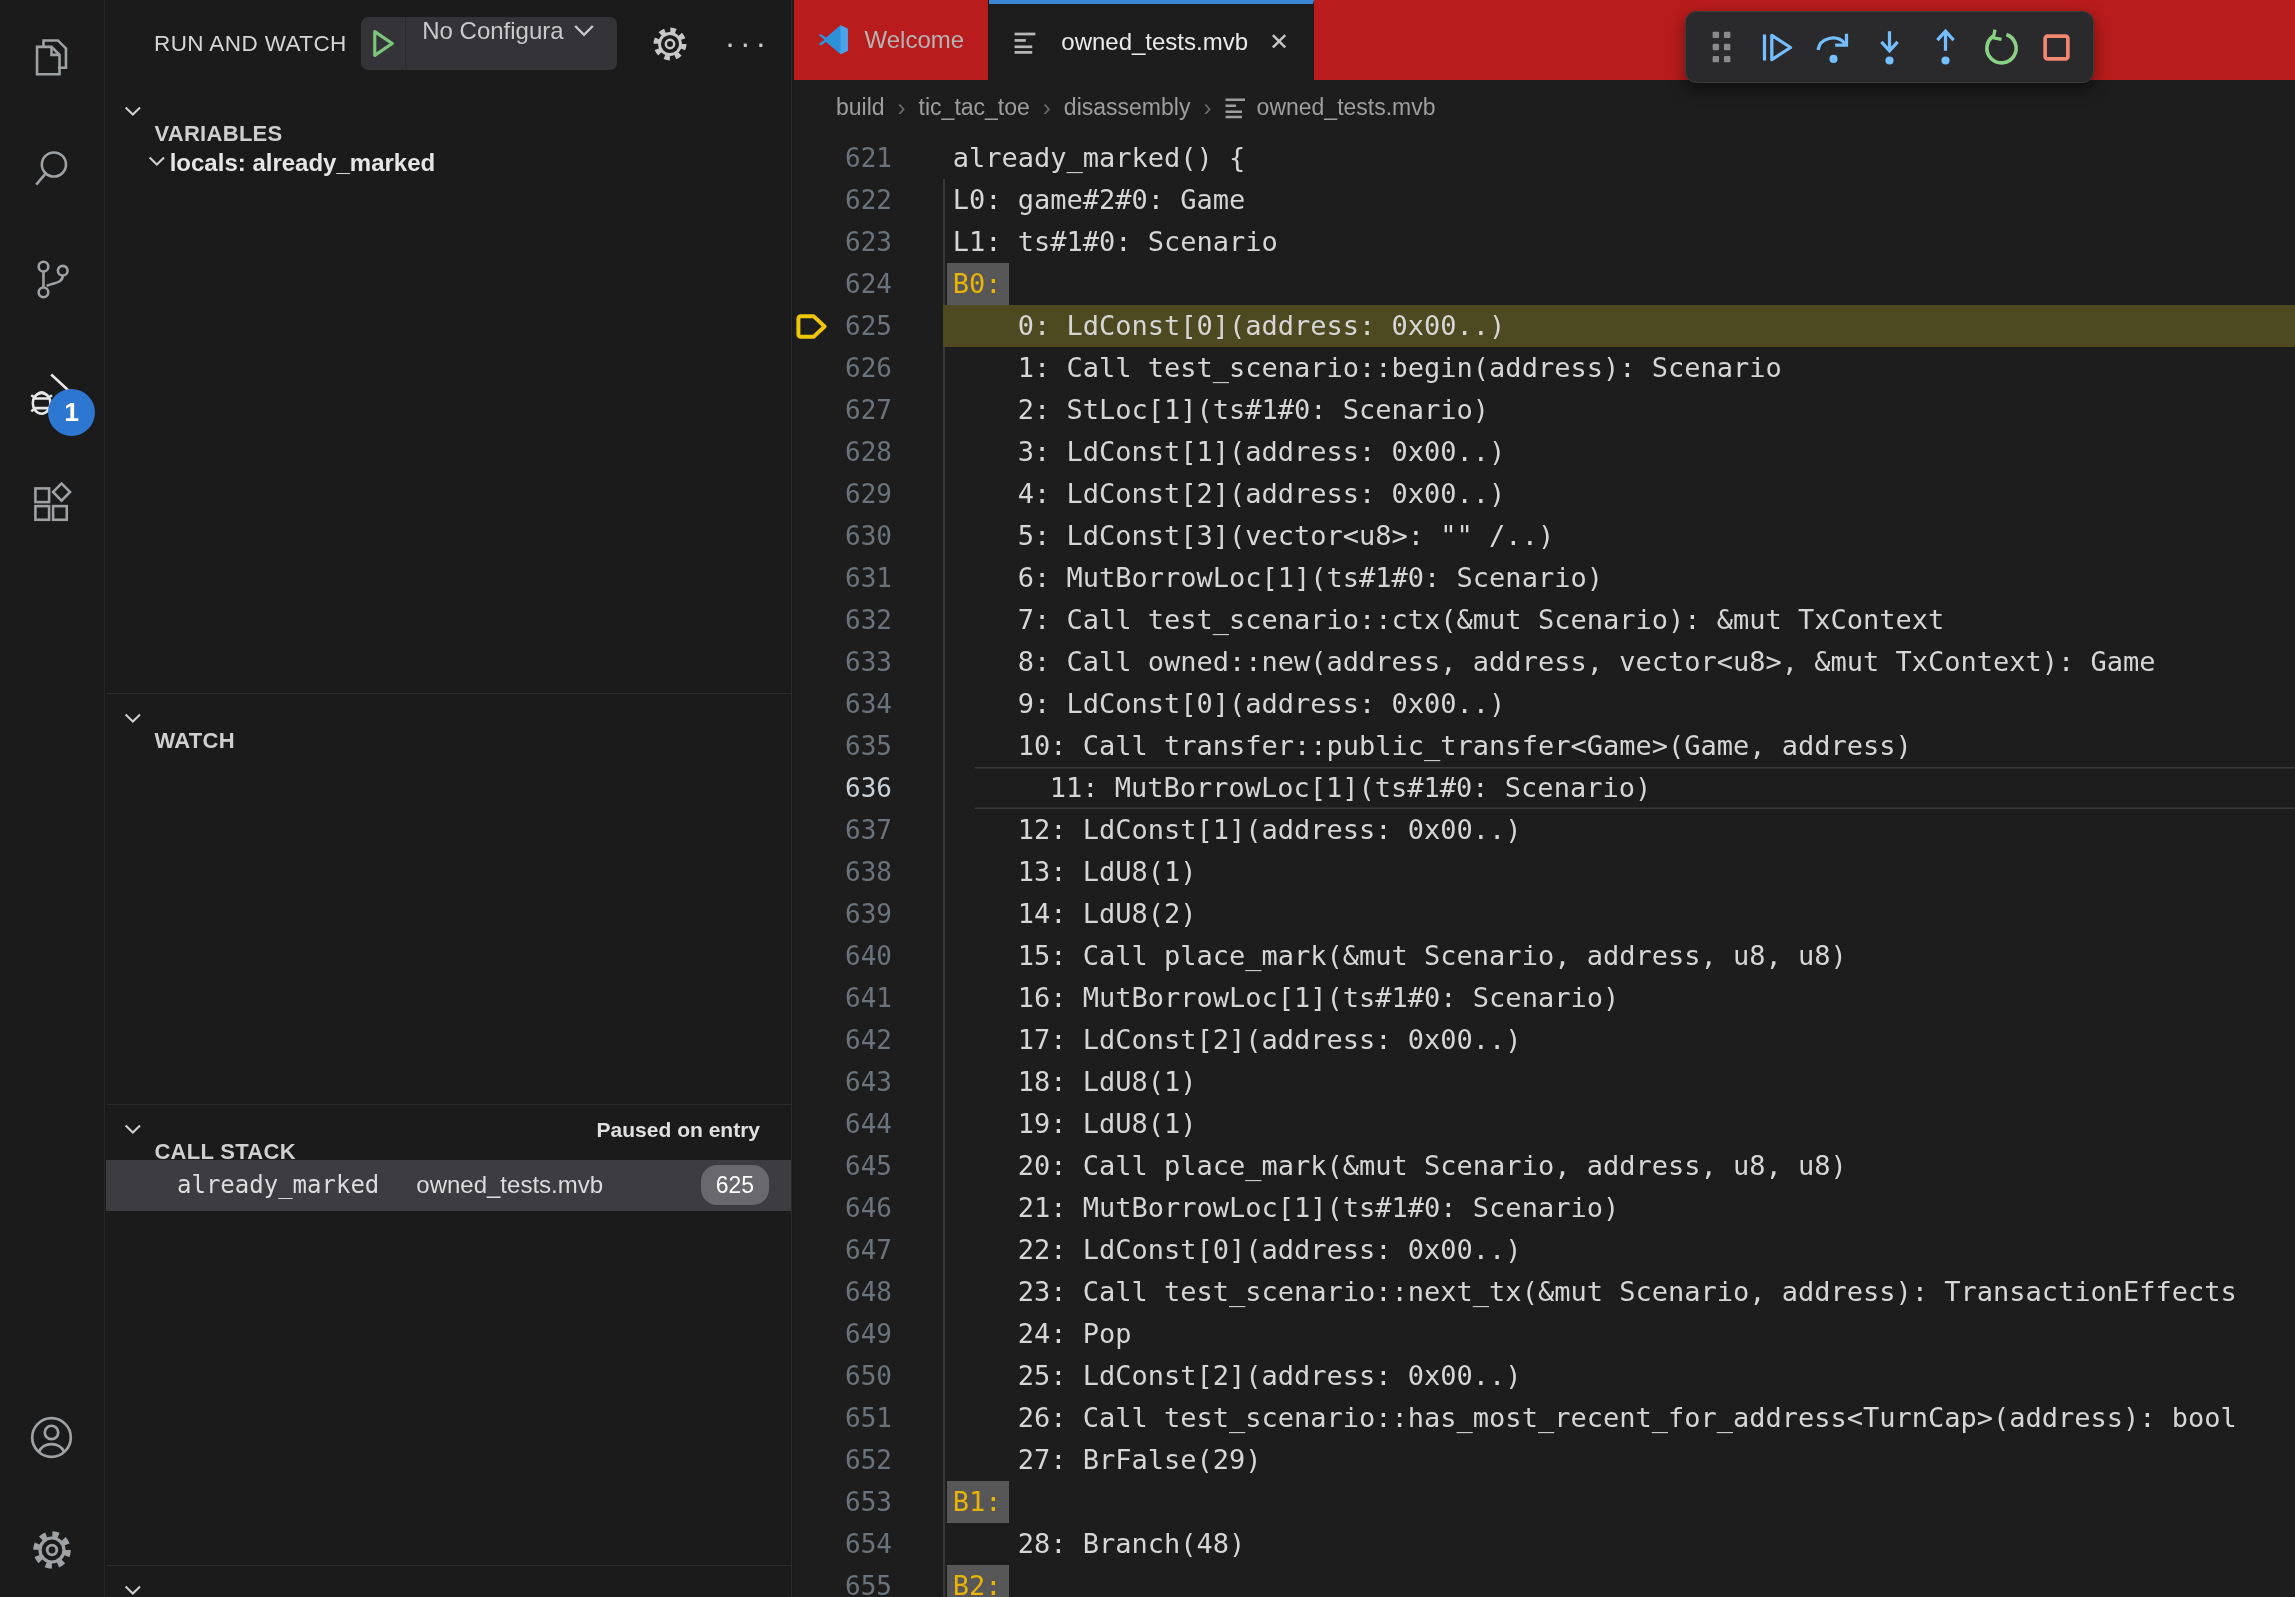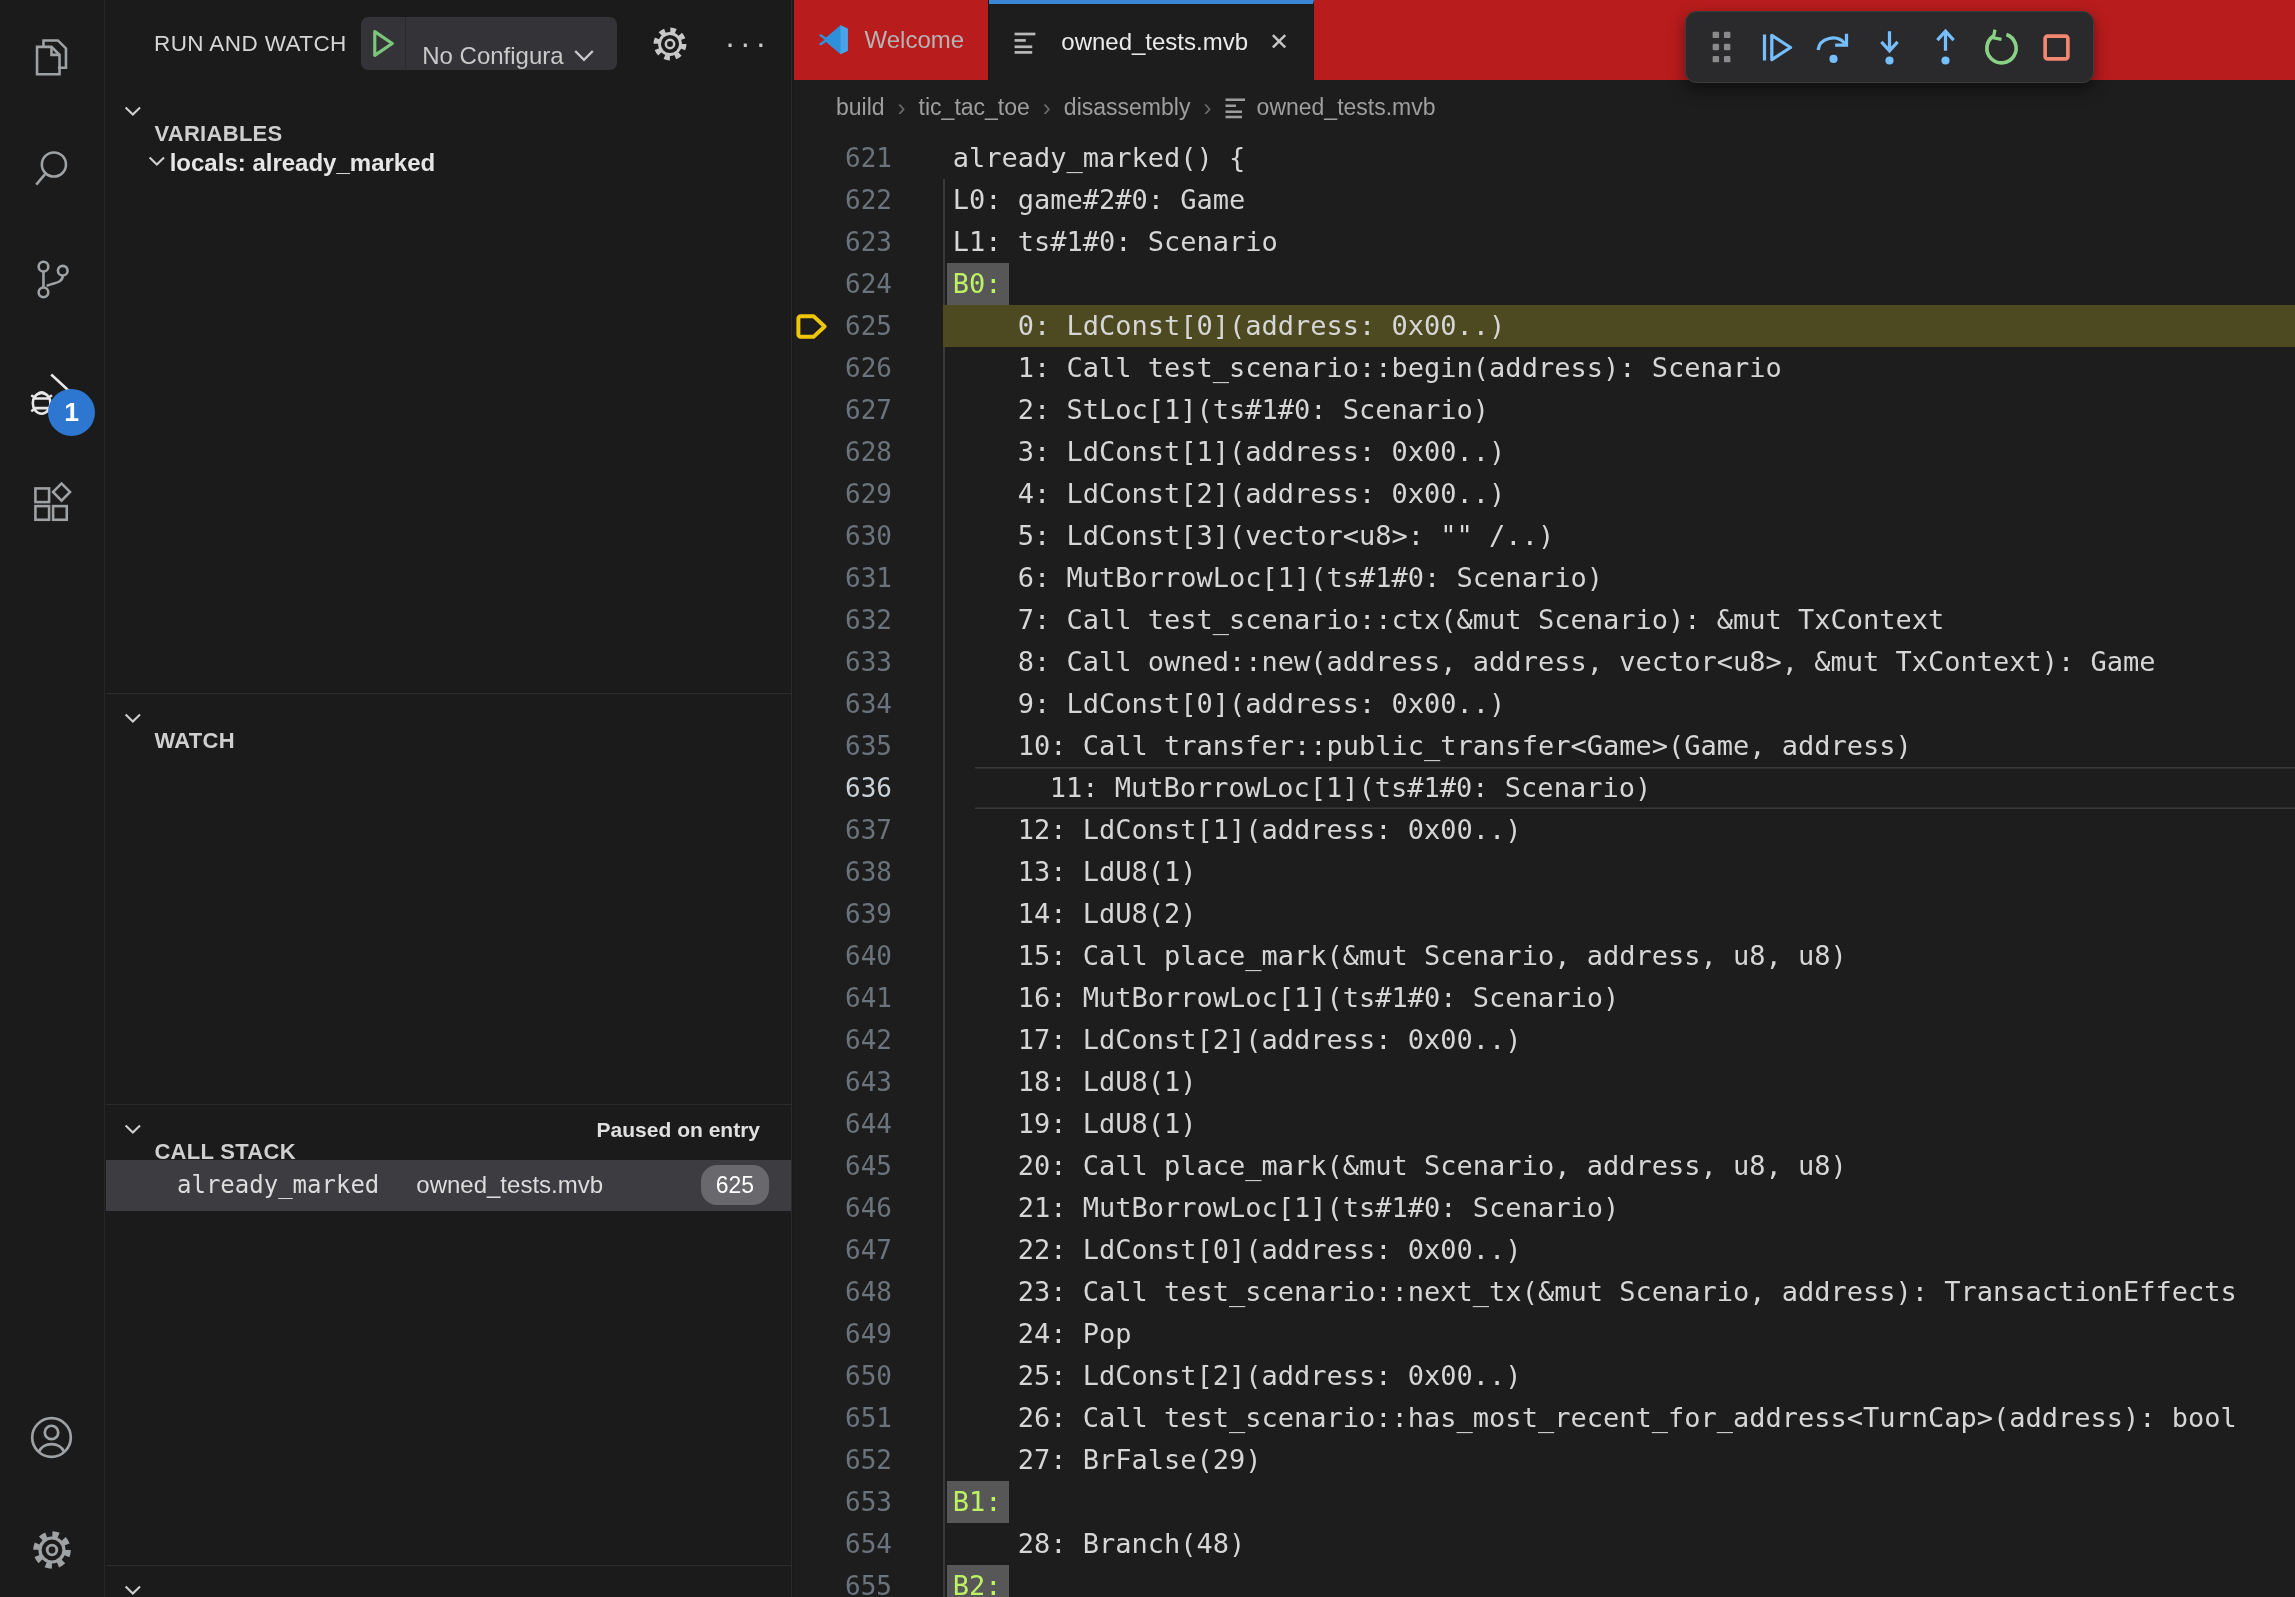--- a/index.html
+++ b/index.html
@@ -18,21 +18,21 @@
               border-radius:50%; background:#2e77d0; color:#fff; font-weight:bold;
               font-size:26.5px; display:flex; align-items:center; justify-content:center; }
 
   
   .sidebar { position:absolute; left:106px; top:0; width:686px; height:100%;
              background:#1b1b1b; border-right:1.6px solid #2b2b2b; }
   .sb-header { position:absolute; top:0; left:0; right:0; height:87px;
                display:flex; align-items:center; padding-left:48px; }
   .sb-title { font-size:22.5px; color:#d5d5d5; letter-spacing:0.4px; white-space:nowrap; }
   .dd { margin-left:14.5px; height:53px; background:#343438; border-radius:7.2px;
-        display:flex; align-items:flex-end; overflow:hidden; }
+        display:flex; align-items:flex-start; overflow:hidden; }
   .dd-play { width:45px; height:100%; display:flex; align-items:center;
              justify-content:center; border-right:1.6px solid #2a2a2d; }
   .dd-main { display:flex; align-items:center; padding:0 21px 0 16px; gap:8px; }
   .dd-label { font-size:24px; color:#c9c9c9; white-space:nowrap; max-width:150px; overflow:hidden; }
   .sb-gear { margin-left:32px; display:flex; }
   .sb-dots { margin-left:34px; color:#c8c8c8; font-size:32px; letter-spacing:4.8px; }
 
   .sec { position:absolute; left:0; right:0; }
   .sec-head { height:50px; display:flex; align-items:center; padding:0 31px 0 17.7px; gap:13px; }
   .sec-label { font-size:22px; font-weight:bold; color:#cfcfcf; letter-spacing:0.3px;margin-top:44px; }
@@ -68,21 +68,21 @@
           background:#1d1d1d; overflow:hidden; }
   .guide { position:absolute; left:149px; top:44px; bottom:0; width:1.6px; background:#3a3a3a; z-index:0; }
   .crow { display:flex; height:42px; line-height:42px;
           font-family:"DejaVu Sans Mono", monospace; font-size:27px; }
   .gut { position:relative; flex:none; width:149px; text-align:right; padding-right:51px;
          color:#6b737c; font-size:26px; }
   .ct  { position:relative; z-index:1; flex:1; white-space:pre; color:#d6d6d6; padding-left:9.7px; }
   .crow.current .ct { background:#4d4a21; }
   .crow.cursor  .ct { box-shadow:inset 0 1.6px 0 #3a3a3a, inset 0 -1.6px 0 #3a3a3a;margin-left:32px; }
   .crow.cursor  .gut { color:#c9d1d9; }
-  .blabel { background:#575757; color:#bef264; display:inline-block; margin-left:-5.6px;
+  .blabel { background:#575757; color:#eab308; display:inline-block; margin-left:-5.6px;
             padding:0 8px 0 5.6px; }
   .exec-arrow { position:absolute; left:1.6px; top:6.4px; }
 
   
   .dbg-toolbar { position:absolute; left:1685px; top:11.3px; width:409px; height:72px;
                  background:#2a2a2c; border:1.6px solid #3d3d40; border-radius:11.3px;
                  box-shadow:0 6.4px 16px rgba(0,0,0,.45); display:flex; align-items:center;
                  justify-content:space-around; padding:0 8px; z-index:10; }
   .dbg-btn { width:40px; height:40px; display:flex; align-items:center; justify-content:center; }
 </style>

